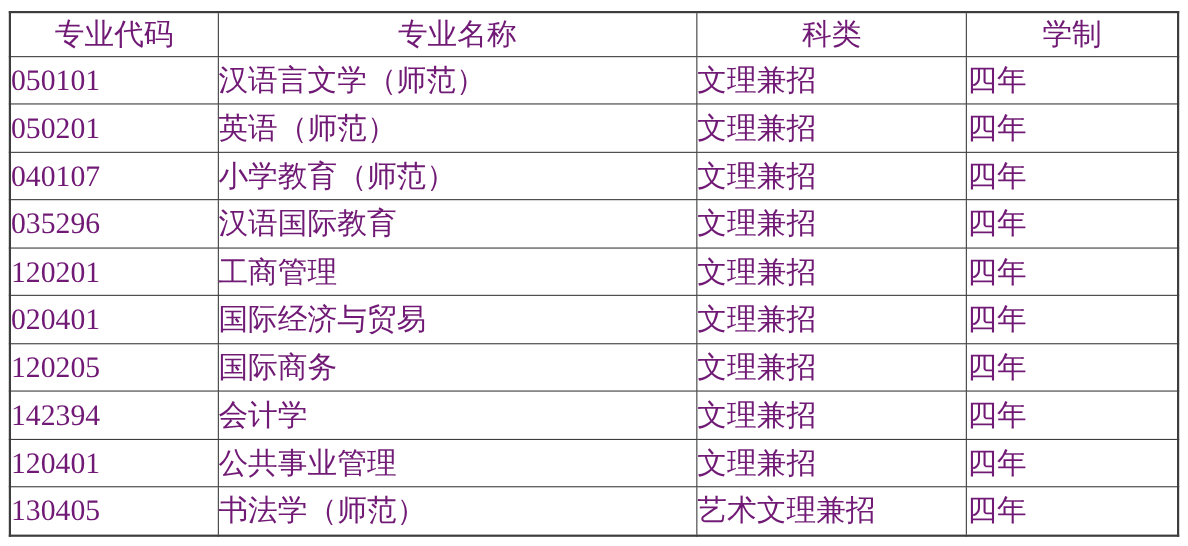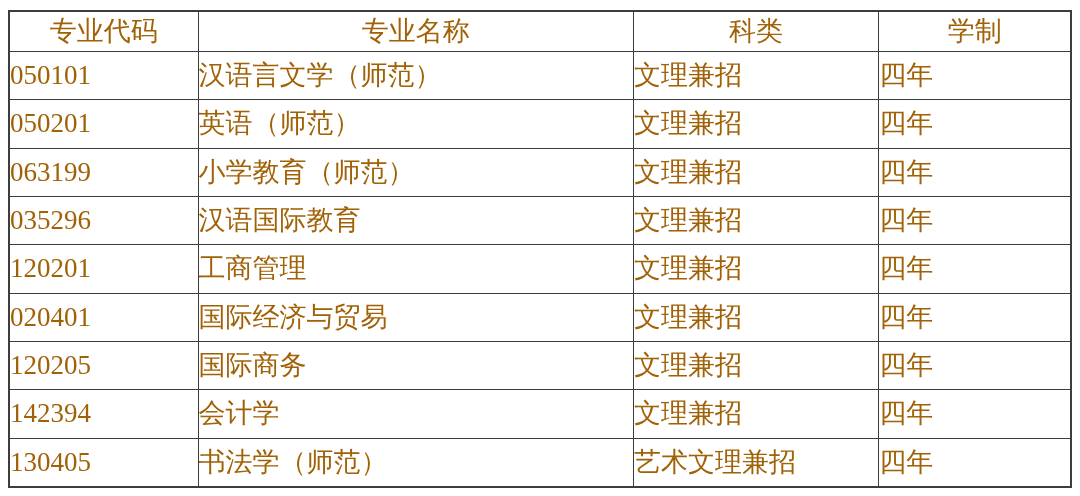--- a/index.html
+++ b/index.html
@@ -24,21 +24,21 @@
     border-collapse: collapse;
     table-layout: fixed;
     border: 2px solid #3d3d3d;
   }
   table.majors th,
   table.majors td {
     border: 1px solid #3d3d3d;
     vertical-align: middle;
     font-size: 27px;
     font-weight: normal;
-    color: #a16207;
+    color: #701a75;
     padding: 0;
     line-height: 1;
     white-space: nowrap;
     overflow: hidden;
     height: 39px;
   }
   col.c-code     { width: 17.8%; }
   col.c-name     { width: 41.0%; }
   col.c-category { width: 23.1%; }
   col.c-duration { width: 18.1%; }
@@ -69,21 +69,21 @@
         <td>文理兼招</td>
         <td>四年</td>
       </tr>
       <tr>
         <td>050201</td>
         <td>英语（师范）</td>
         <td>文理兼招</td>
         <td>四年</td>
       </tr>
       <tr>
-        <td>063199</td>
+        <td>040107</td>
         <td>小学教育（师范）</td>
         <td>文理兼招</td>
         <td>四年</td>
       </tr>
       <tr>
         <td>035296</td>
         <td>汉语国际教育</td>
         <td>文理兼招</td>
         <td>四年</td>
       </tr>
@@ -105,20 +105,26 @@
         <td>文理兼招</td>
         <td>四年</td>
       </tr>
       <tr>
         <td>142394</td>
         <td>会计学</td>
         <td>文理兼招</td>
         <td>四年</td>
       </tr>
       <tr>
+        <td>120401</td>
+        <td>公共事业管理</td>
+        <td>文理兼招</td>
+        <td>四年</td>
+      </tr>
+      <tr>
         <td>130405</td>
         <td>书法学（师范）</td>
         <td>艺术文理兼招</td>
         <td>四年</td>
       </tr>
     </tbody>
   </table>
 </div>
 
 </body></html>

